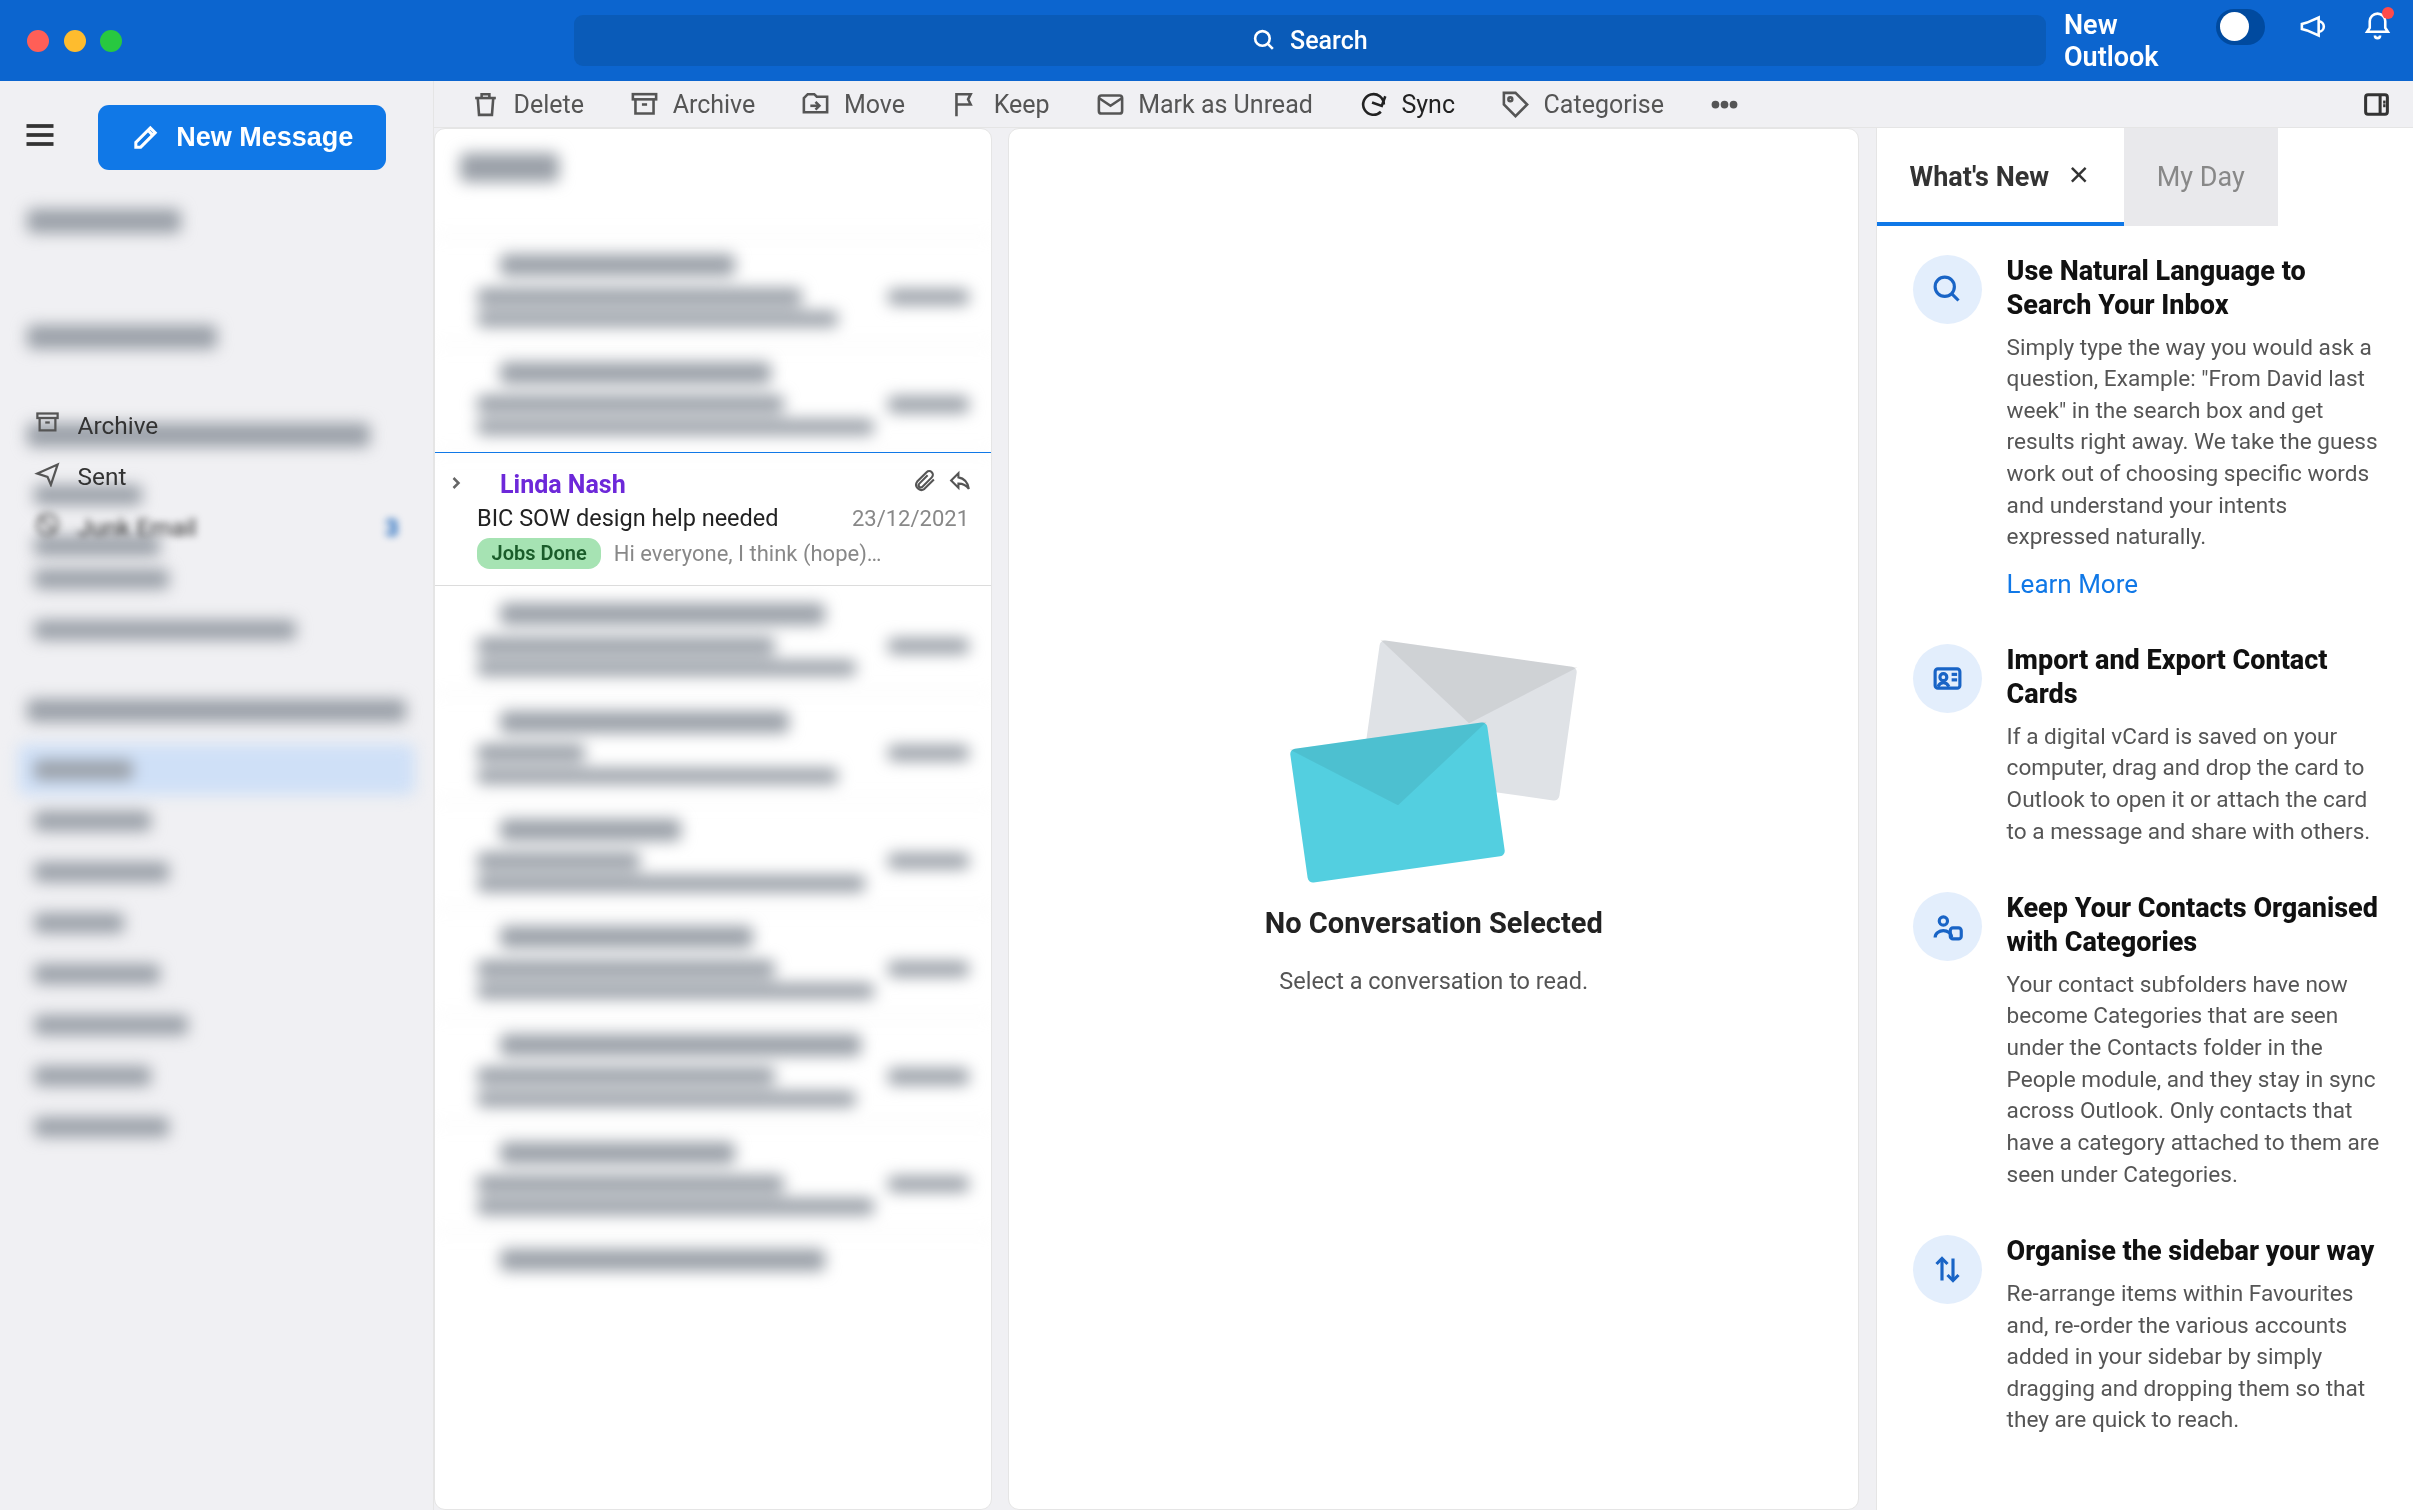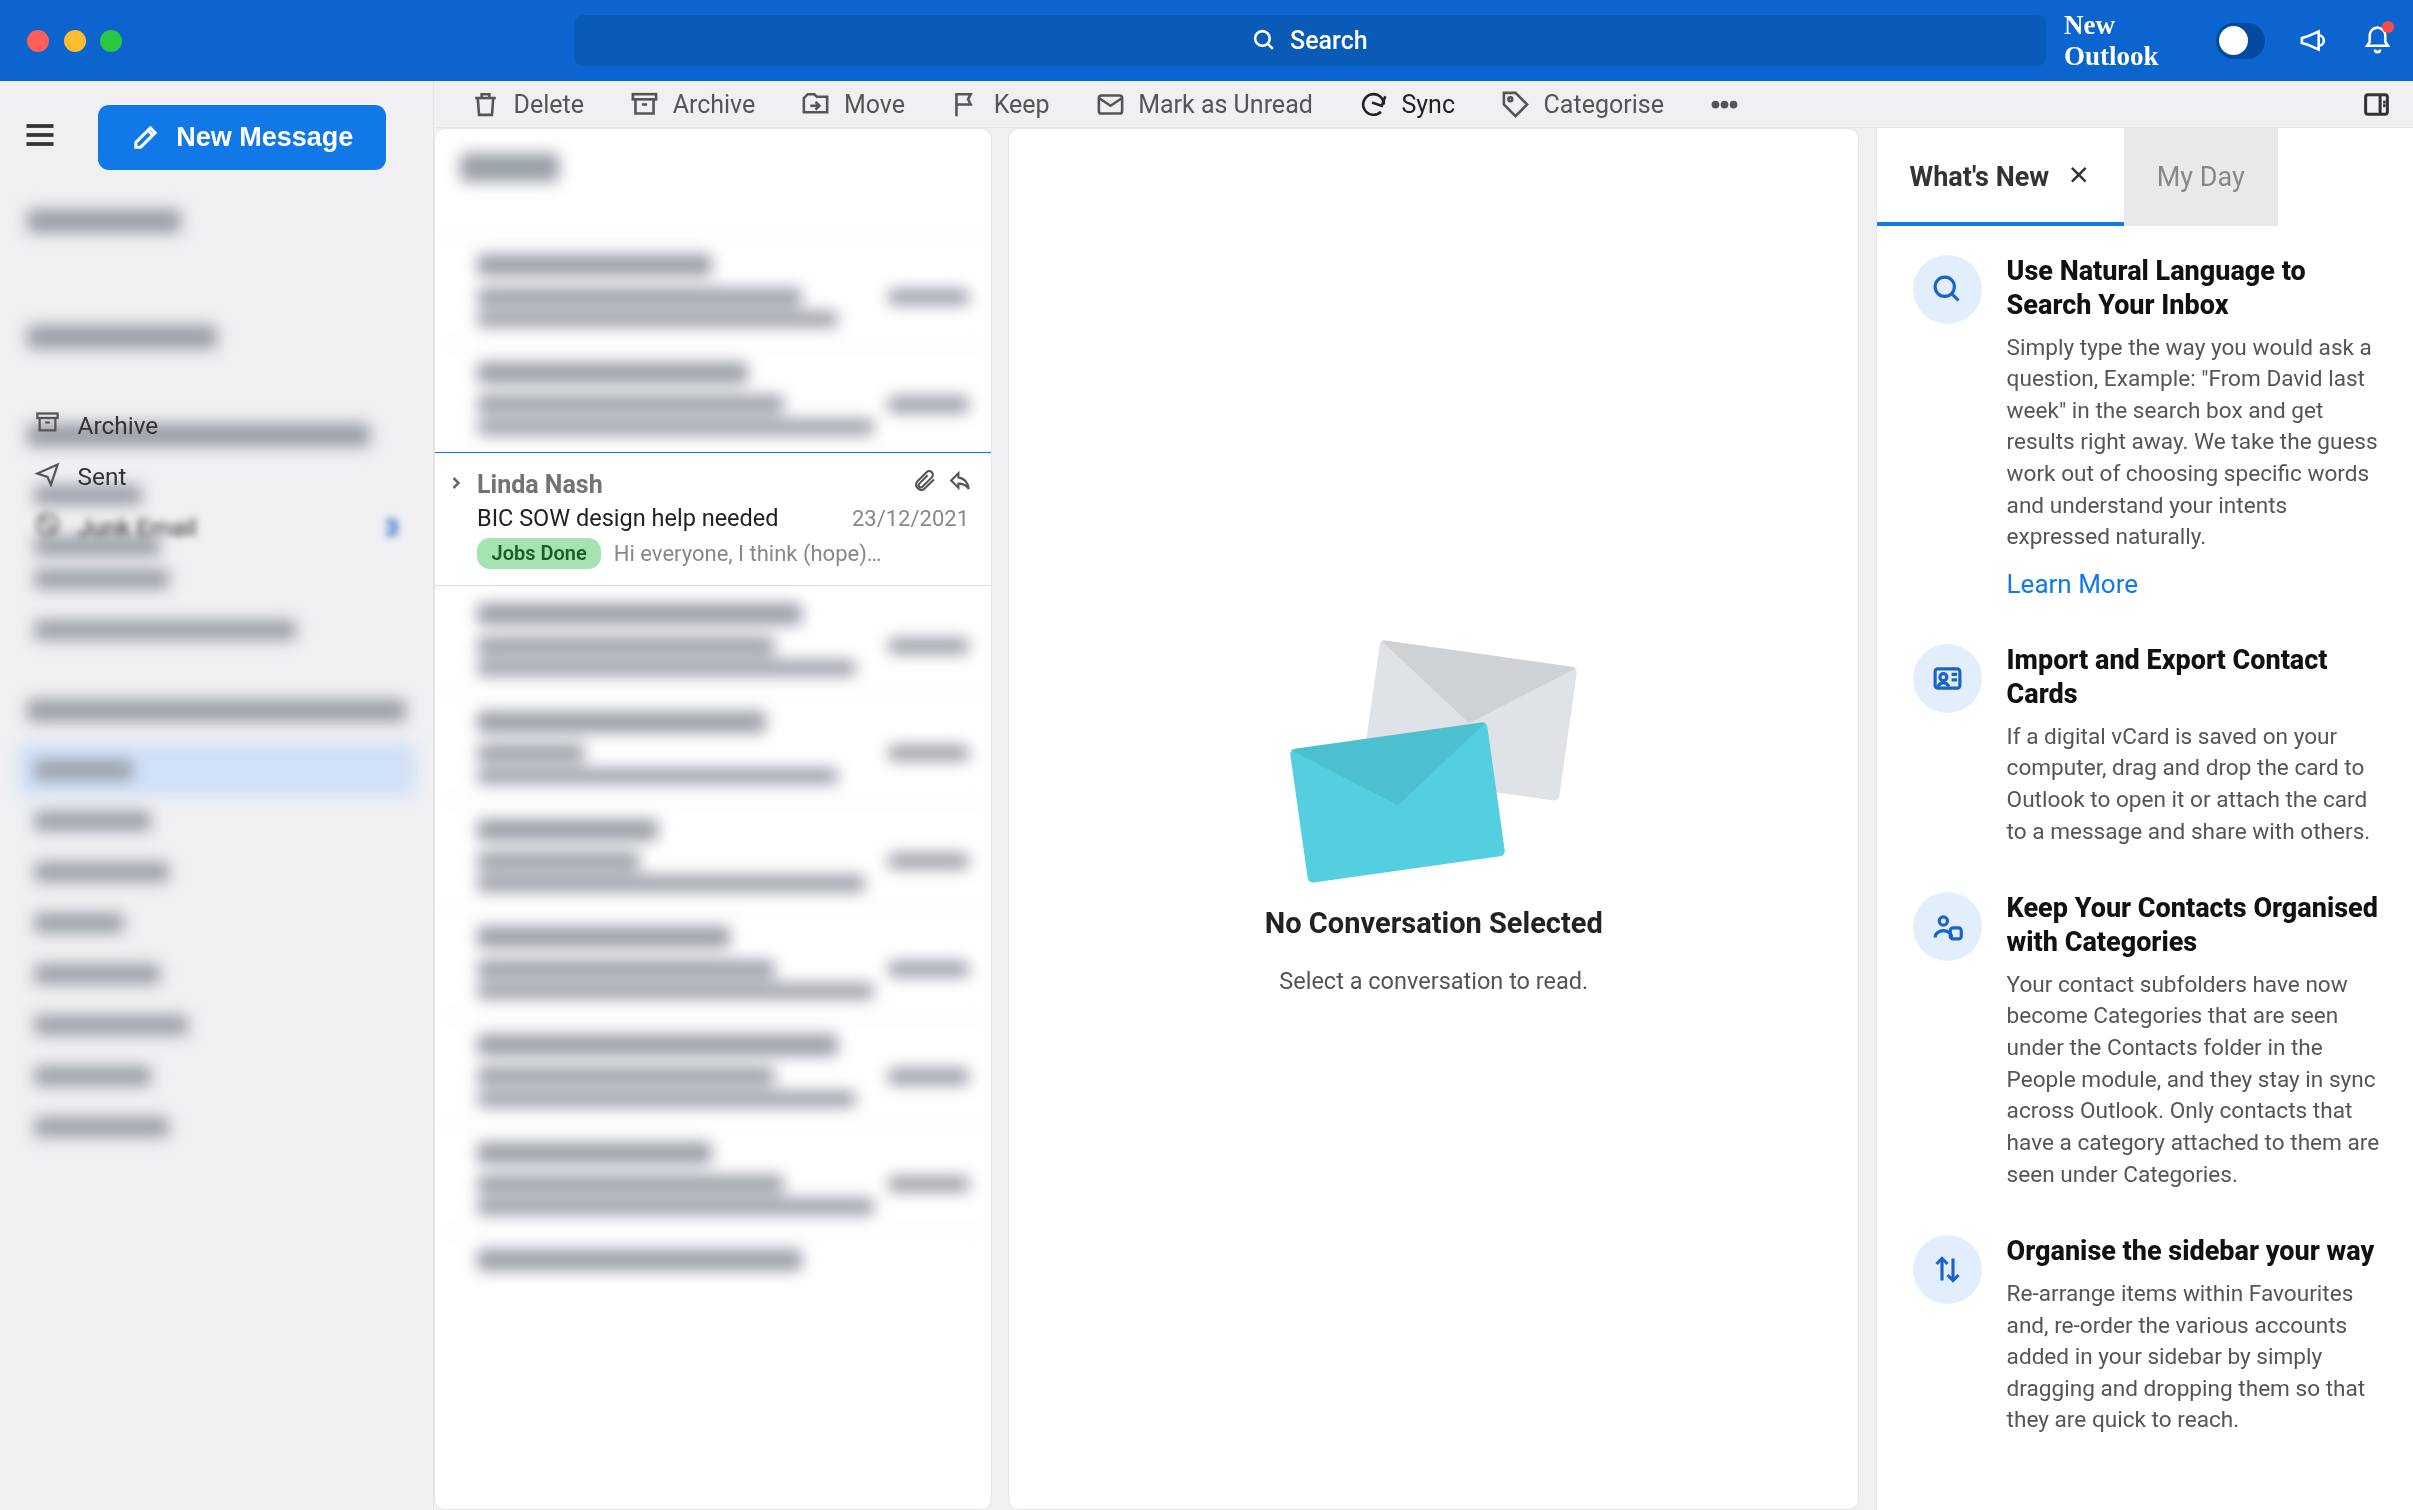--- a/index.html
+++ b/index.html
@@ -53,24 +53,22 @@
     justify-content:center;
     gap:12.6px;
     color:#fff;
     font-size:25px;
     font-weight:500;
   }
   .searchbar svg{width:25px;height:25px;stroke:#fff;fill:none;stroke-width:2.5;}
   .title-right {
     margin-left:auto;
     display:flex;
-    align-items:center;
     gap:33px;
     color:#fff;
-    font-family:Liberation Serif, serif;
   }
   .new-outlook-label{font-size:27px;font-weight:600;}
   .switch{
     width:63px;height:36px;border-radius:18px;background:#004a9f;
     position:relative;
   }
   .switch::after{
     content:"";position:absolute;left:3.6px;top:3.6px;width:29px;height:29px;
     border-radius:50%;background:#fff;
   }
@@ -138,21 +136,21 @@
   .panes{flex:1;display:flex;gap:16.3px;padding:0 0 0 0;}
   .msglist{
     width:558px;background:#fff;border-radius:11px;margin:0;overflow:hidden;
     display:flex;flex-direction:column;border:0.9px solid var(--border);
   }
   .msglist-header{height:108px;filter:blur(7.2px);border-bottom:0.9px solid var(--border);}
   .msgitem{
     border-bottom:0.9px solid var(--border);padding:16.3px 22px 16.3px 42px;position:relative;
   }
   .msgitem.blur{filter:blur(7.2px);}
-  .msgitem .from{font-size:25px;font-weight:700;color:#737373;}
+  .msgitem .from{font-size:25px;font-weight:700;color:#6d28d9;margin-left:23px;}
   .msgitem .line2{display:flex;justify-content:space-between;align-items:center;margin-top:5.4px;}
   .msgitem .subj{font-size:23.5px;color:#222;}
   .msgitem .date{font-size:22px;color:#888;text-align:right;}
   .msgitem .line3{display:flex;align-items:center;gap:12.6px;margin-top:5.4px;}
   .msgitem .tag{background:var(--green-tag);color:#1a5c2a;font-size:20px;font-weight:600;
     padding:3.6px 14.5px;border-radius:12.6px;}
   .msgitem .preview{font-size:22px;color:#888;white-space:nowrap;overflow:hidden;text-overflow:ellipsis;}
   .msgitem .chev{position:absolute;left:11px;top:20px;}
   .msgitem .chev svg{width:20px;height:20px;stroke:#666;fill:none;stroke-width:3;}
   .msgitem .icons{position:absolute;right:18px;top:14.5px;display:flex;gap:11px;}

